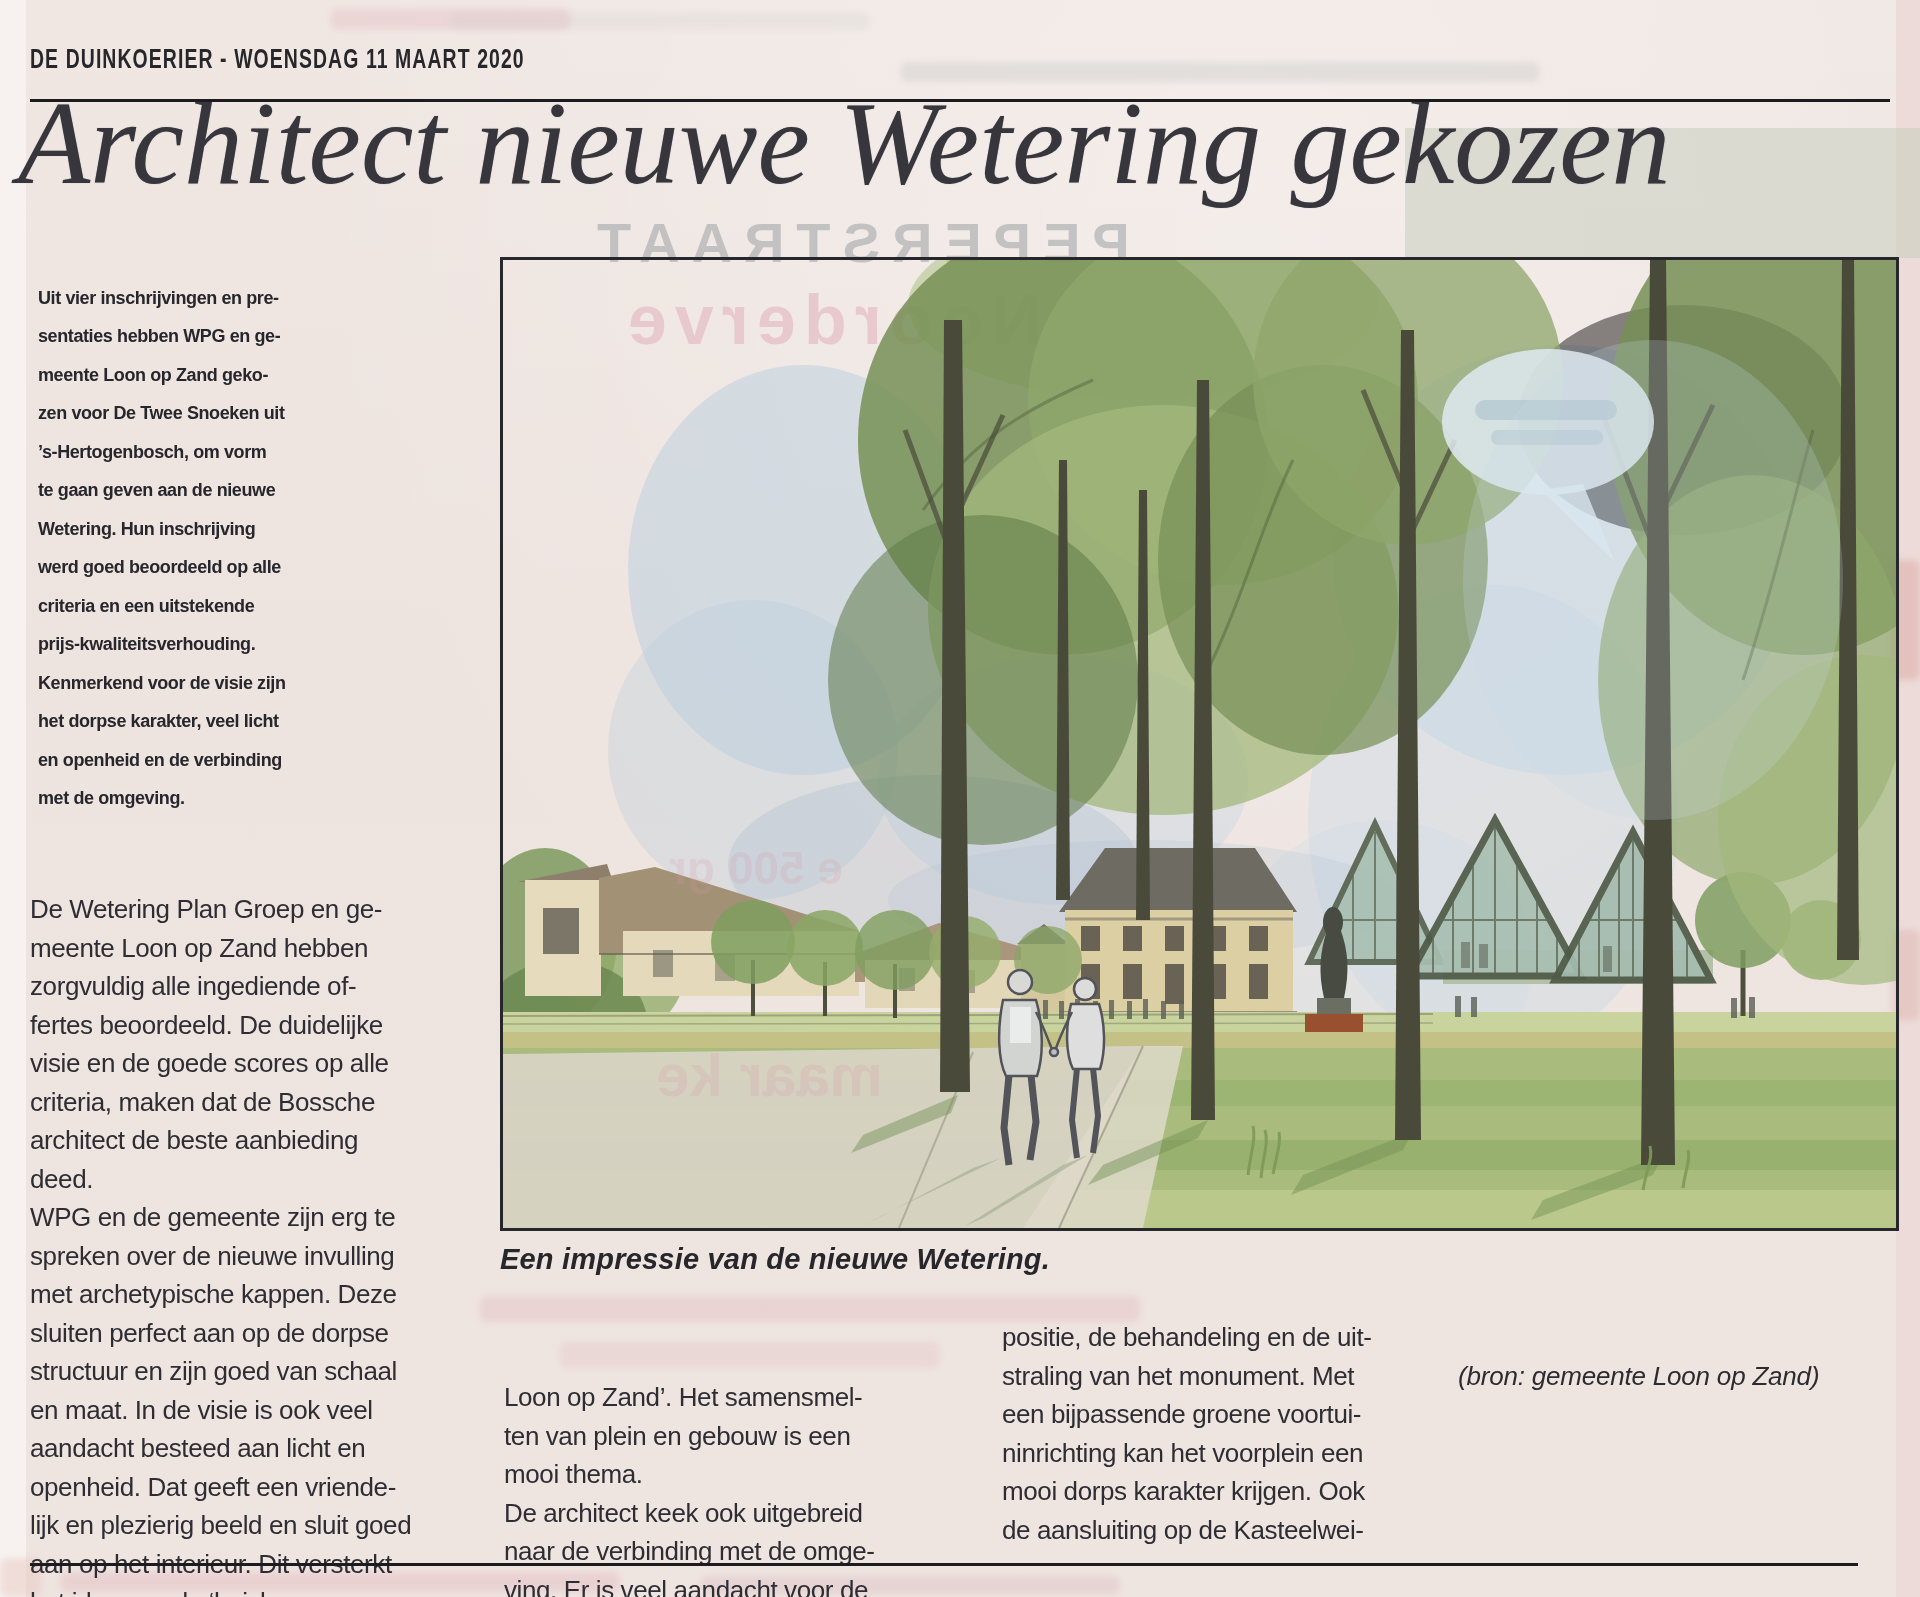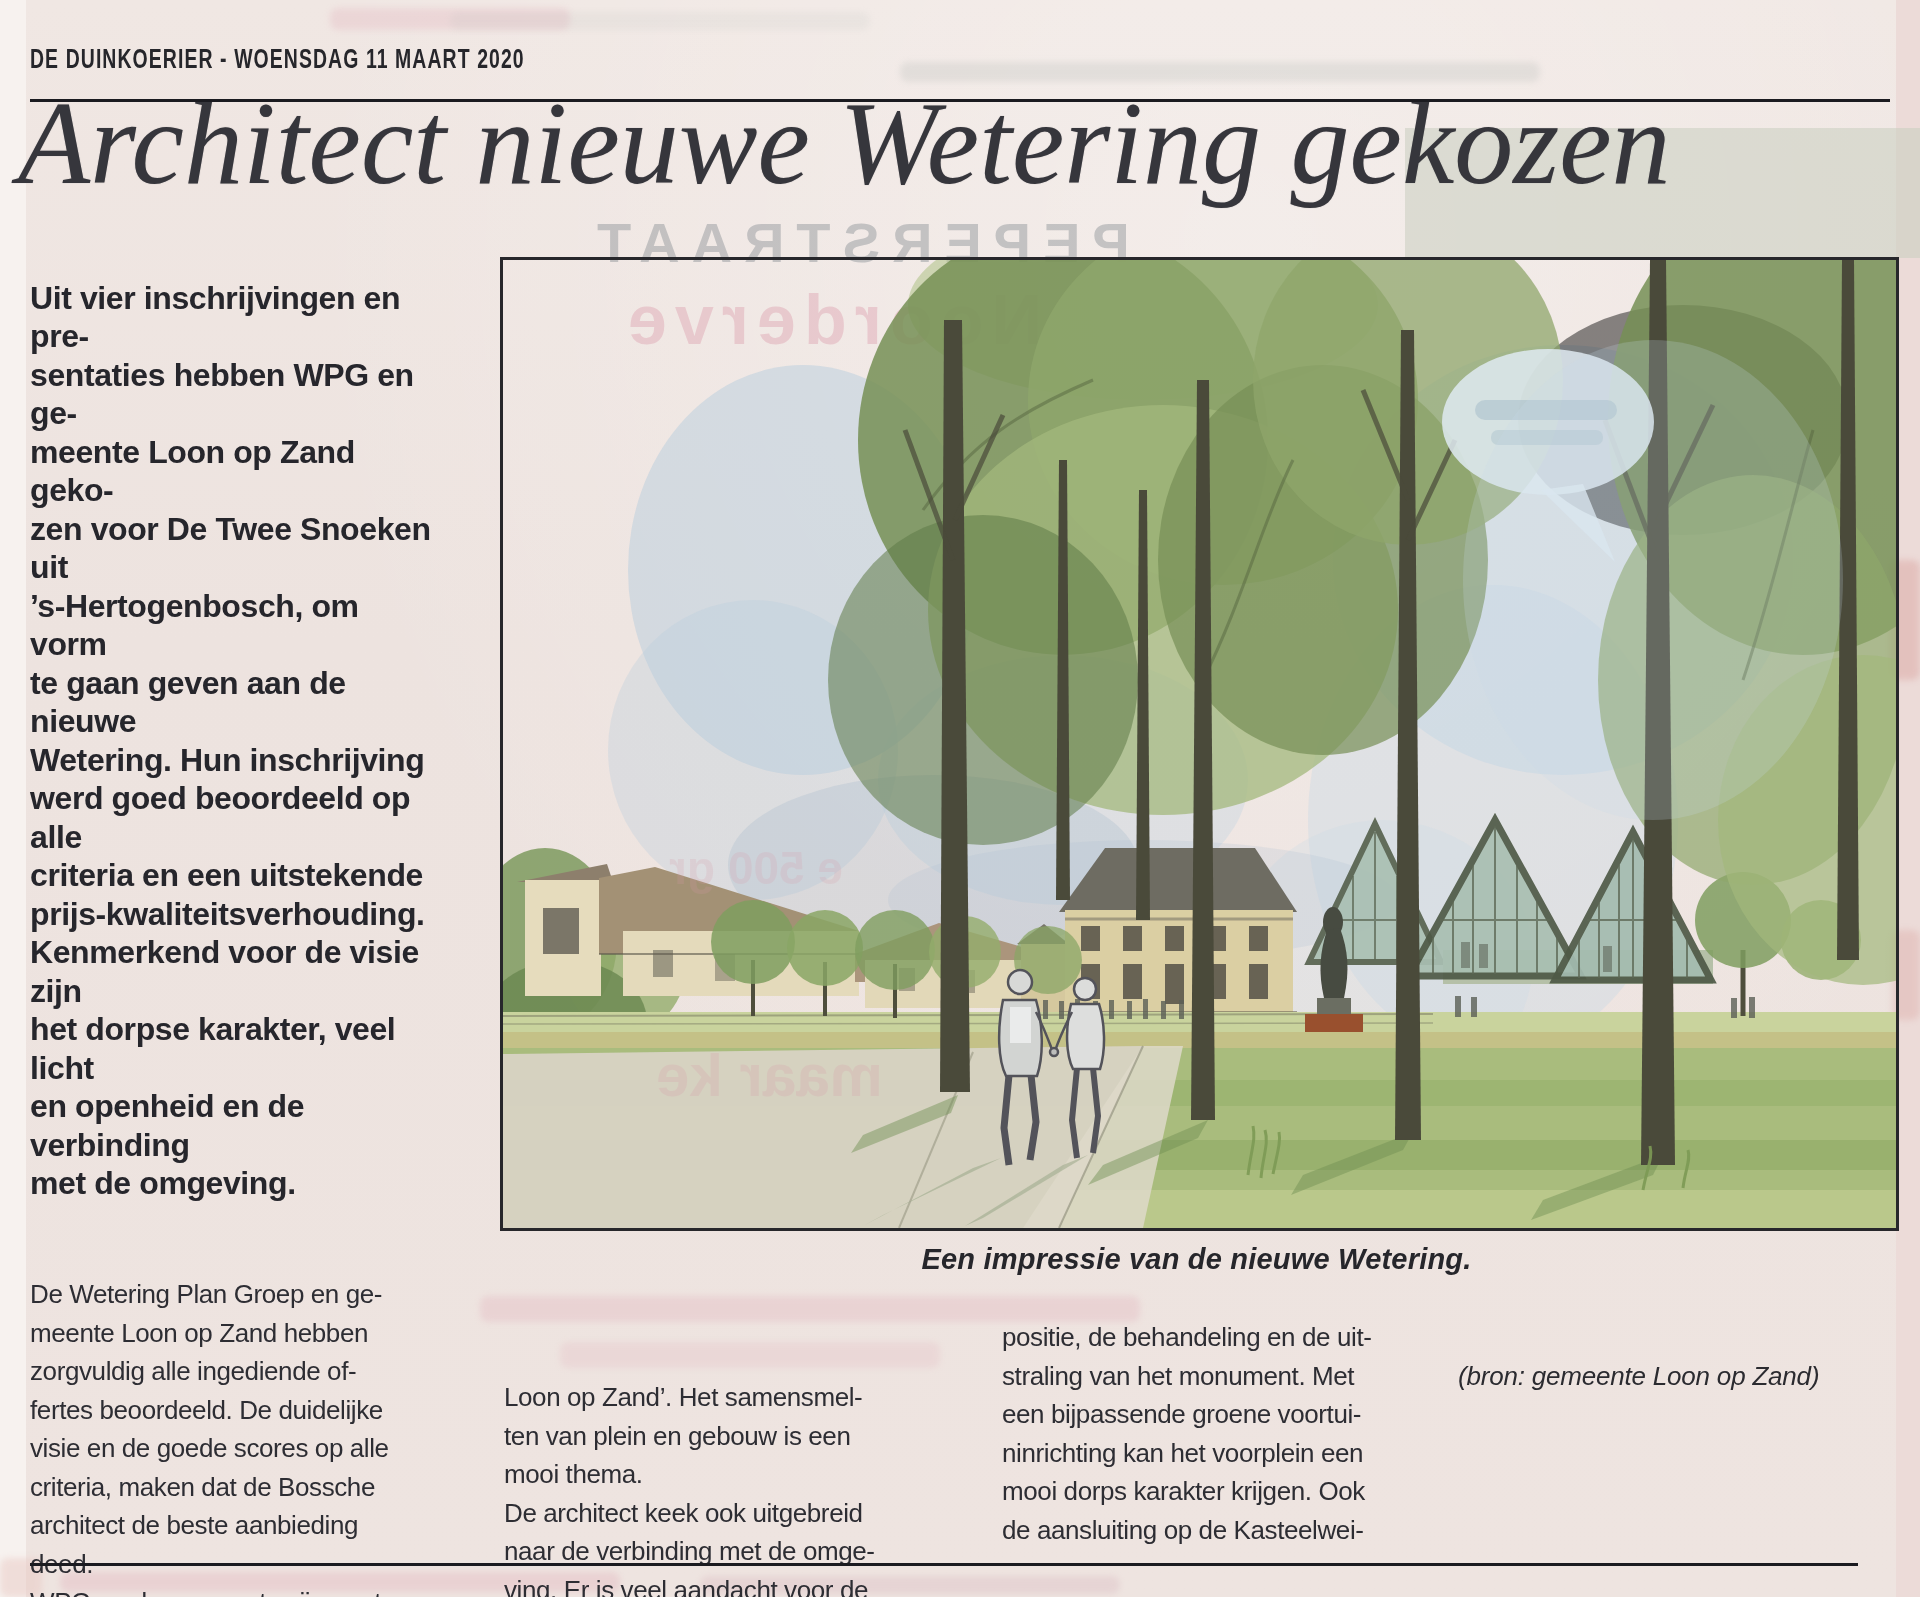--- a/index.html
+++ b/index.html
@@ -14,28 +14,28 @@
   .kicker{left:30px;top:44px;font-weight:bold;font-size:27px;letter-spacing:1.5px;
     color:#26262b;transform:scaleX(.72);transform-origin:left top;white-space:nowrap;z-index:5;}
   .rule-top{left:30px;top:99px;width:1860px;height:3px;background:#1b1b20;z-index:4;}
   .rule-bottom{left:30px;top:1563px;width:1828px;height:3px;background:#1b1b20;z-index:4;}
   .headline{left:18px;top:84px;font-family:"Liberation Serif",serif;font-style:italic;
     font-weight:normal;font-size:118px;line-height:120px;color:#36363c;white-space:nowrap;
     letter-spacing:0;z-index:3;text-shadow:0 0 1px rgba(70,70,75,.4);}
   .col{position:absolute;width:410px;font-size:26px;line-height:38.5px;
     letter-spacing:-.4px;white-space:pre-line;color:#2d2d33;z-index:3;}
   .col-1{left:30px;top:240px;}
-  .intro{font-weight:bold;font-size:32px;color:#26262c;margin:0 0 34px 0;white-space:pre-line;}
+  .intro{font-weight:bold;font-size:18px;color:#26262c;margin:0 0 34px 8px;white-space:pre-line;}
   .col-2{left:504px;top:1378px;width:400px;}
   .col-3{left:984px;top:1318px;width:400px;margin-left:18px;}
   .col-4{left:1458px;top:1318px;width:400px;}
   .source{font-style:italic;letter-spacing:-.2px;color:#2b2b30;white-space:pre-line;}
   .figure{left:500px;top:257px;width:1393px;height:968px;border:3px solid #27272b;z-index:2;background:transparent;}
   .figure svg{display:block;width:1393px;height:968px;}
-  .caption{left:500px;top:1243px;width:1393px;text-align:center;font-weight:bold;
+  .caption{left:500px;top:1243px;width:1393px;text-align:left;font-weight:bold;
     font-style:italic;font-size:29px;color:#26262b;z-index:3;letter-spacing:.2px;}
   .ghost{position:absolute;transform:scaleX(-1);transform-origin:center;display:inline-block;
     font-weight:bold;white-space:nowrap;z-index:1;}
   .gh-peper{left:585px;top:210px;font-size:56px;letter-spacing:12px;color:#7f878d;opacity:.40;}
   .gh-noord{left:620px;top:280px;font-size:70px;letter-spacing:8px;color:#dd9fae;opacity:.42;}
   .bar{position:absolute;filter:blur(3px);border-radius:8px;z-index:1;}
   .bar-top-pink{left:330px;top:8px;width:240px;height:22px;background:#e3b7c0;opacity:.35;}
   .bar-top-grey1{left:450px;top:12px;width:420px;height:18px;background:#bfc3bf;opacity:.16;}
   .bar-top-grey2{left:900px;top:62px;width:640px;height:20px;background:#b9bdb9;opacity:.28;}
   .block-gekozen{position:absolute;left:1405px;top:128px;width:515px;height:130px;

